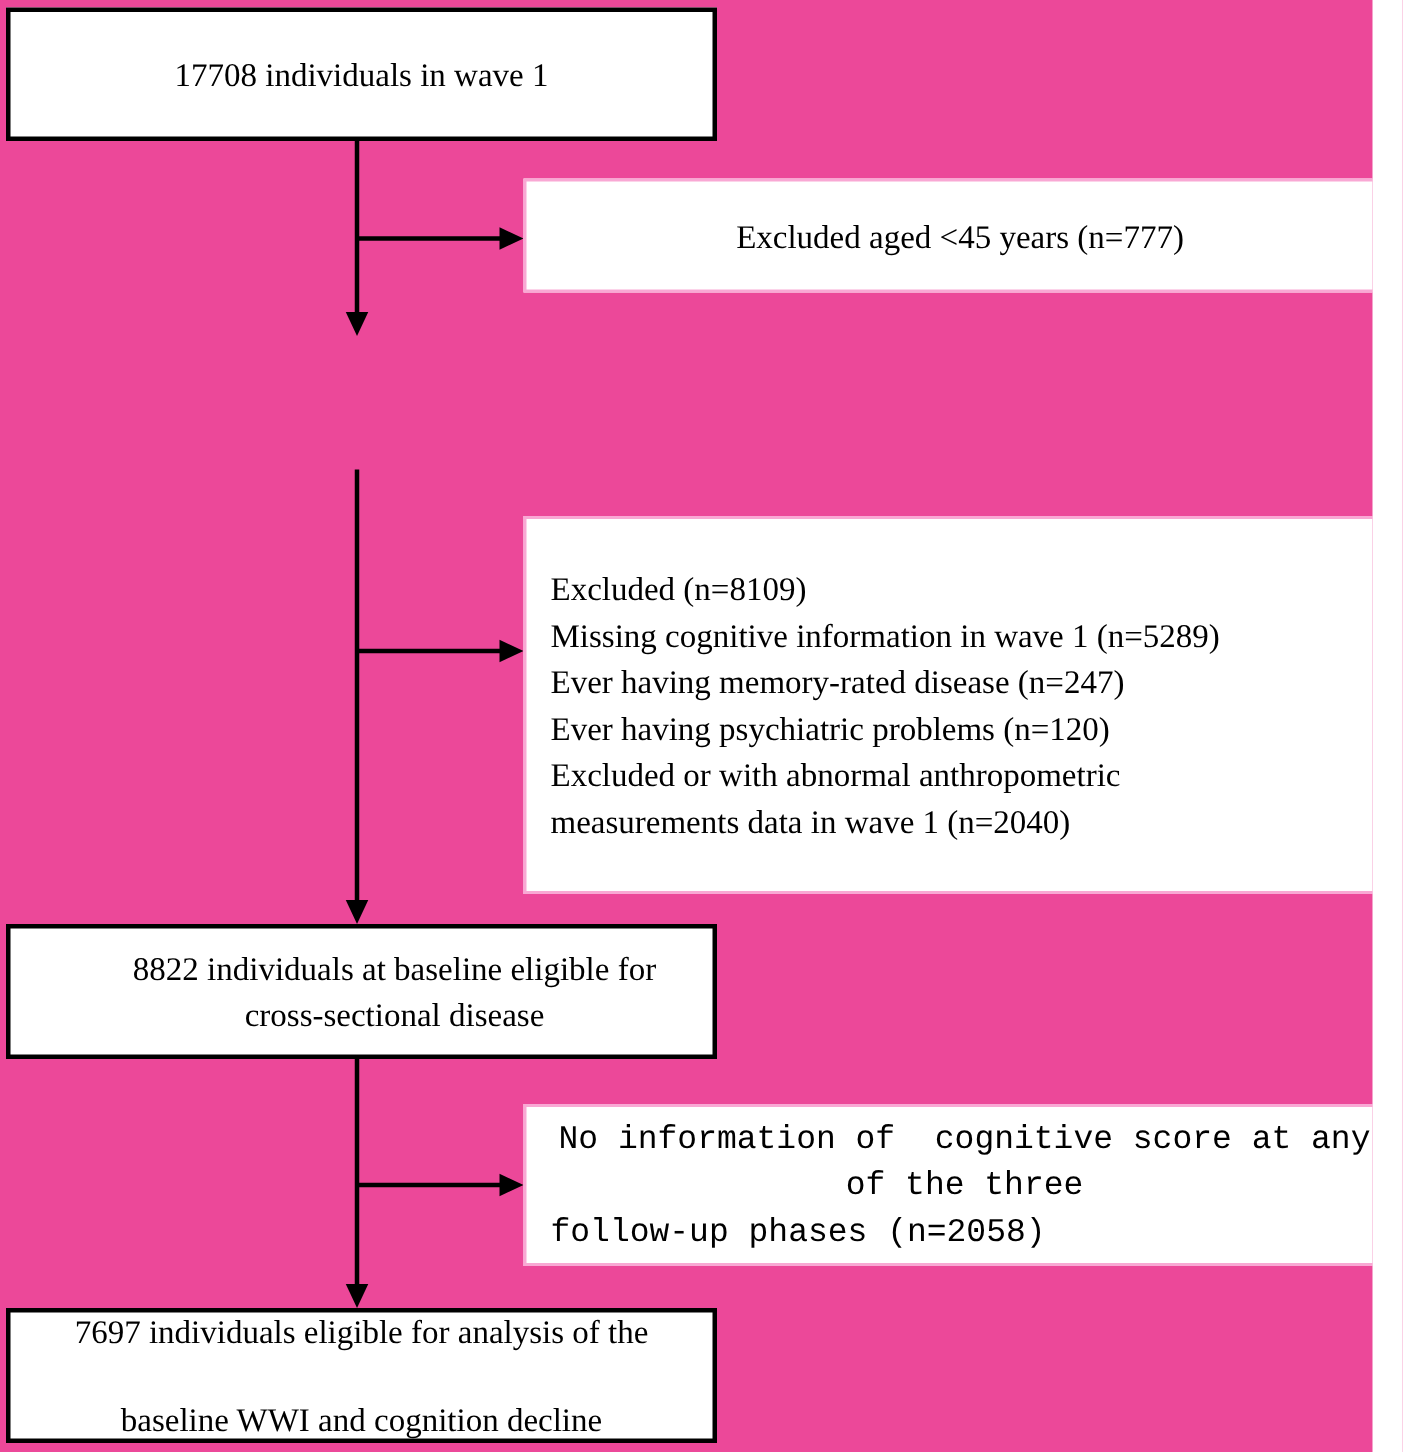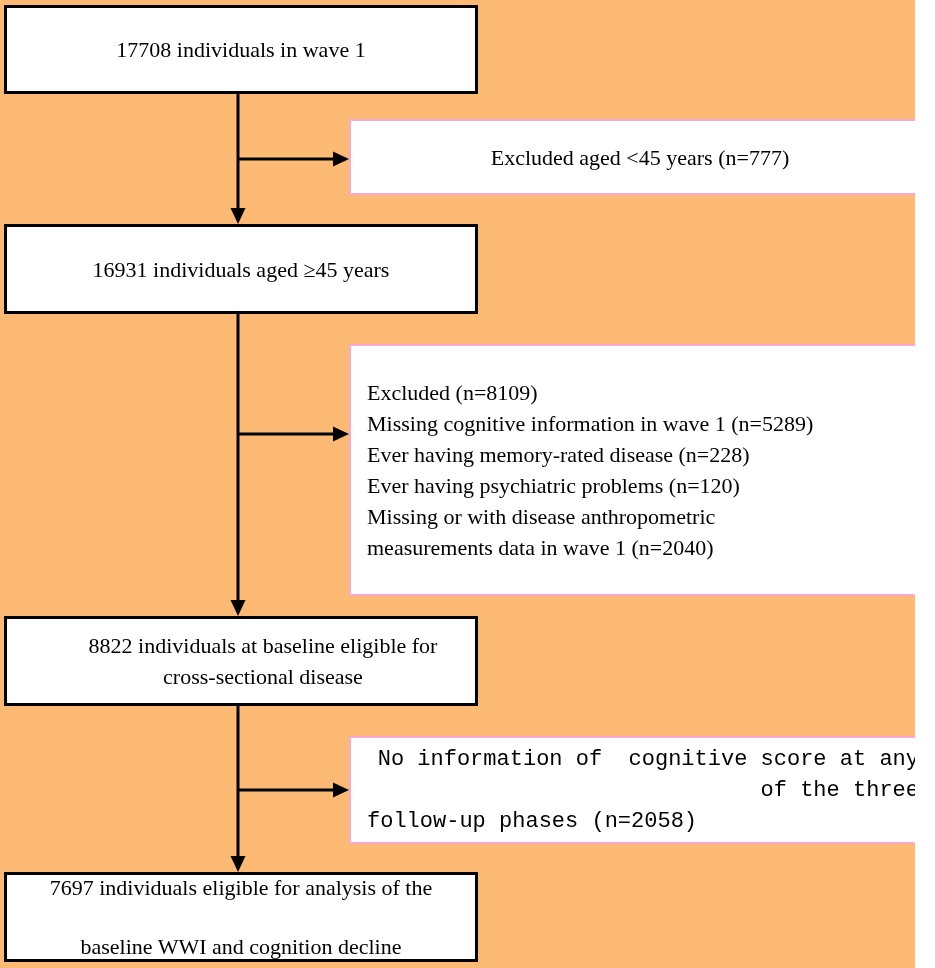--- a/index.html
+++ b/index.html
@@ -4,21 +4,21 @@
 <style>
   html, body {
     margin: 0;
     padding: 0;
     background: #ffffff;
   }
   .canvas {
     position: relative;
     width: 915px;
     height: 968px;
-    background: #fdba74;
+    background: #ec4899;
     font-family: "Liberation Serif", "DejaVu Serif", serif;
     color: #000000;
     overflow: hidden;
   }
   .connectors {
     position: absolute;
     left: 0;
     top: 0;
     width: 935px;
     height: 968px;
@@ -40,21 +40,21 @@
   }
   .box.excl {
     border: 2px solid #f9a8d4;
   }
   .box.excl.centered {
     align-items: center;
     text-align: center;
   }
   .box.excl.leftalign {
     align-items: flex-start;
-    text-align: right;
+    text-align: center;
     padding-left: 16px;
     padding-right: 10px;
   }
   .box .line {
     white-space: pre-wrap;
   }
   
   #box-wave1      { left: 4px;   top: 5px;   width: 474px; height: 89px; }
   #box-excl-age   { left: 349px; top: 119px; width: 582px; height: 76px; }
   #box-aged45     { left: 4px;   top: 224px; width: 474px; height: 90px; }
@@ -102,30 +102,27 @@
   </svg>
 
   <div class="box main" id="box-wave1">
     <div class="line">17708 individuals in wave 1</div>
   </div>
 
   <div class="box excl centered" id="box-excl-age">
     <div class="line">Excluded aged &lt;45 years (n=777)</div>
   </div>
 
-  <div class="box main" id="box-aged45">
-    <div class="line">16931 individuals aged ≥45 years</div>
-  </div>
 
   <div class="box excl leftalign" id="box-excl-base">
     <div class="line">Excluded (n=8109)</div>
     <div class="line">Missing cognitive information in wave 1 (n=5289)</div>
-    <div class="line">Ever having memory-rated disease (n=228)</div>
+    <div class="line">Ever having memory-rated disease (n=247)</div>
     <div class="line">Ever having psychiatric problems (n=120)</div>
-    <div class="line">Missing or with disease anthropometric</div>
+    <div class="line">Excluded or with abnormal anthropometric</div>
     <div class="line">measurements data in wave 1 (n=2040)</div>
   </div>
 
   <div class="box main" id="box-baseline">
     <div class="line">8822 individuals at baseline eligible for</div>
     <div class="line">cross-sectional disease</div>
   </div>
 
   <div class="box excl leftalign" id="box-excl-fup">
     <div class="line">No information of  cognitive score at any of the three</div>

